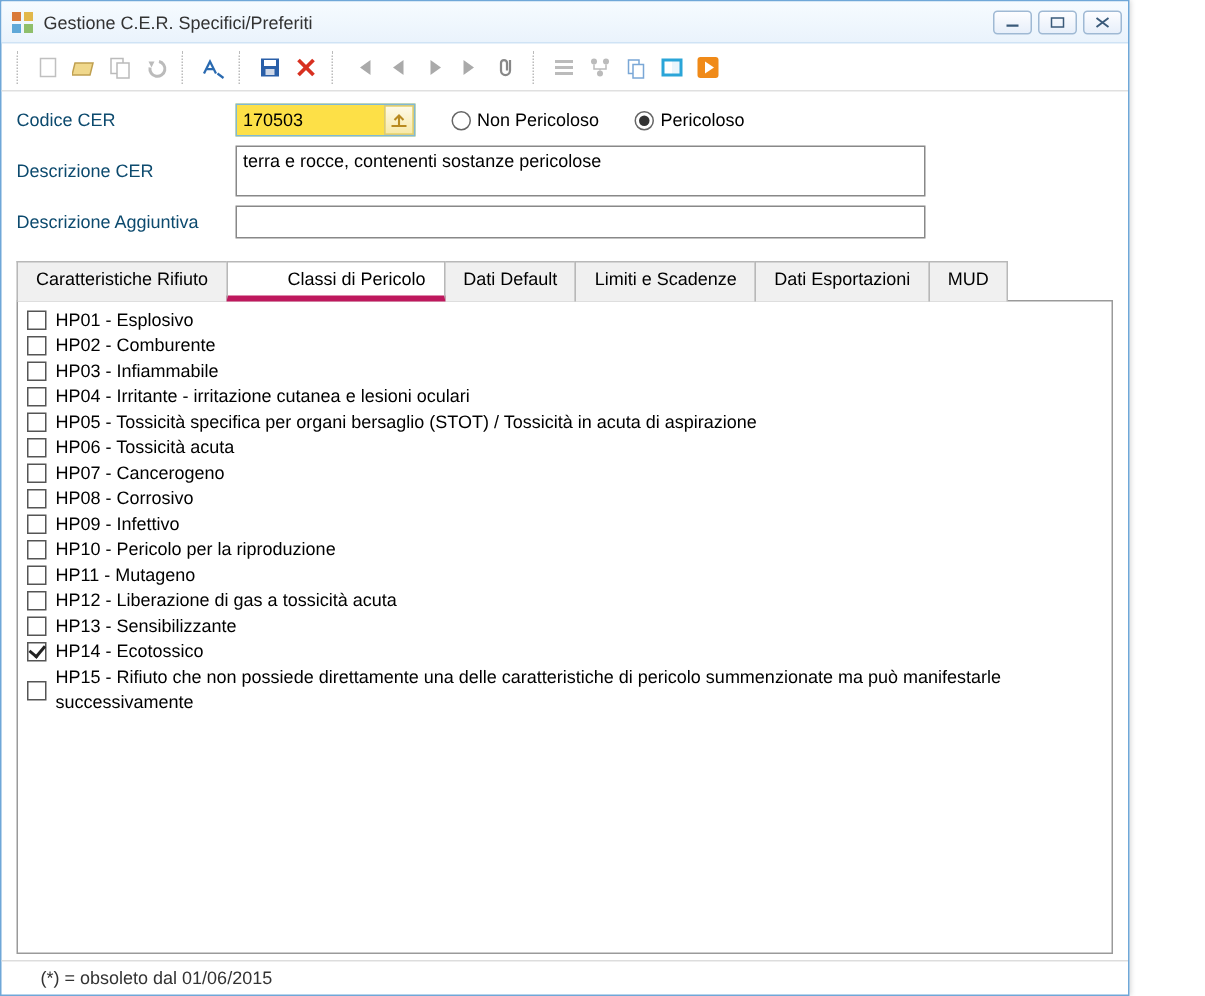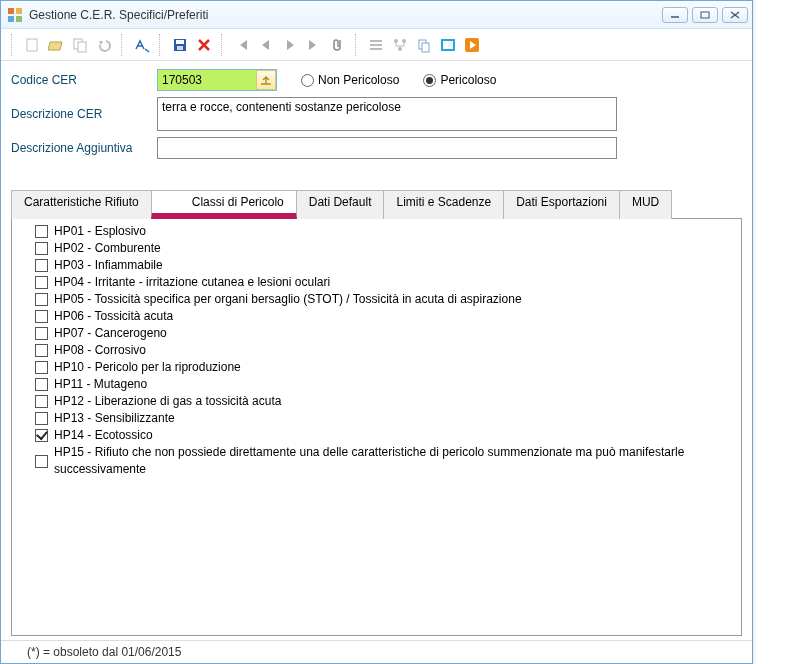--- a/index.html
+++ b/index.html
@@ -33,48 +33,48 @@
     display:flex; align-items:center; padding:0 6px; gap:2px;
   }
   .tb-sep { width:4px; height:22px; border-left:1px dotted #bbb; margin:0 4px; }
   .tb-btn { width:22px; height:22px; display:flex; align-items:center; justify-content:center; cursor:pointer; border:1px solid transparent; border-radius:2px; }
   .content { padding:8px 10px 4px 10px; flex:1; display:flex; flex-direction:column; }
   .form-row { display:flex; align-items:center; margin-bottom:6px; gap:6px; font-size:12px; }
   .form-label { width:140px; color:#0c4a6e; }
   .cer-input-wrap { position:relative; width:120px; }
   .cer-input {
     width:100%; height:22px; padding:2px 24px 2px 4px;
-    background:#bef264; border:1px solid #7fb9d6; font-size:12px;
+    background:#fde047; border:1px solid #7fb9d6; font-size:12px;
   }
   .cer-btn {
     position:absolute; right:1px; top:1px; width:20px; height:20px;
     background:linear-gradient(#fefae8,#f7e9a8); border:1px solid #d8ca7a;
     display:flex; align-items:center; justify-content:center; cursor:pointer;
   }
   .radio-group { display:flex; align-items:flex-start; gap:24px; margin-left:18px; }
   .radio-item { display:flex; align-items:center; gap:4px; cursor:pointer; }
   .radio-dot {
     width:13px;height:13px;border:1px solid #666;border-radius:50%;
     display:flex;align-items:center;justify-content:center;background:#fff;
   }
   .radio-dot.checked::after{ content:""; width:7px;height:7px;background:#333;border-radius:50%; }
   .text-input {
     height:22px; border:1px solid #888; font-size:12px; padding:2px 4px; background:#fff;
   }
   .desc-input { width:460px; height:34px; }
   .desc2-input { width:460px; }
-  .tabs { display:flex; margin-top:24px; }
+  .tabs { display:flex; margin-top:8px; }
   .tab {
     padding:4px 12px; font-size:12px; border:1px solid #b8b8b8; border-bottom:none;
     background:#f0f0f0; margin-right:-1px; cursor:pointer; position:relative; top:1px;
   }
-  .tab.active { background:#fff; border-bottom:6px solid #be185d; z-index:2;padding-left:40px; }
+  .tab.active { background:#fff; border-bottom:4px solid #be185d; z-index:2;padding-left:40px; }
   .tab-panel {
     flex:1; border:1px solid #9a9a9a; background:#fff; overflow:auto;
-    padding:4px 23px;
+    padding:4px 6px;
   }
   .check-item { display:flex; align-items:center; gap:6px; font-size:12px; line-height:17px; }
   .chk {
     width:13px;height:13px;border:1px solid #555;background:#fff;
     display:flex;align-items:center;justify-content:center;flex-shrink:0;
   }
   .chk.checked::after{
     content:""; width:8px;height:5px; border-left:2px solid #222; border-bottom:2px solid #222;
     transform:rotate(-50deg) translate(1px,-1px);
   }
@@ -293,20 +293,24 @@
         <div class="check-item">
           <span class="chk"></span>
           <span>HP07 - Cancerogeno</span>
         </div>
         <div class="check-item">
           <span class="chk"></span>
           <span>HP08 - Corrosivo</span>
         </div>
         <div class="check-item">
           <span class="chk"></span>
+          <span>HP09 - Infettivo</span>
+        </div>
+        <div class="check-item">
+          <span class="chk"></span>
           <span>HP10 - Pericolo per la riproduzione</span>
         </div>
         <div class="check-item">
           <span class="chk"></span>
           <span>HP11 - Mutageno</span>
         </div>
         <div class="check-item">
           <span class="chk"></span>
           <span>HP12 - Liberazione di gas a tossicità acuta</span>
         </div>

